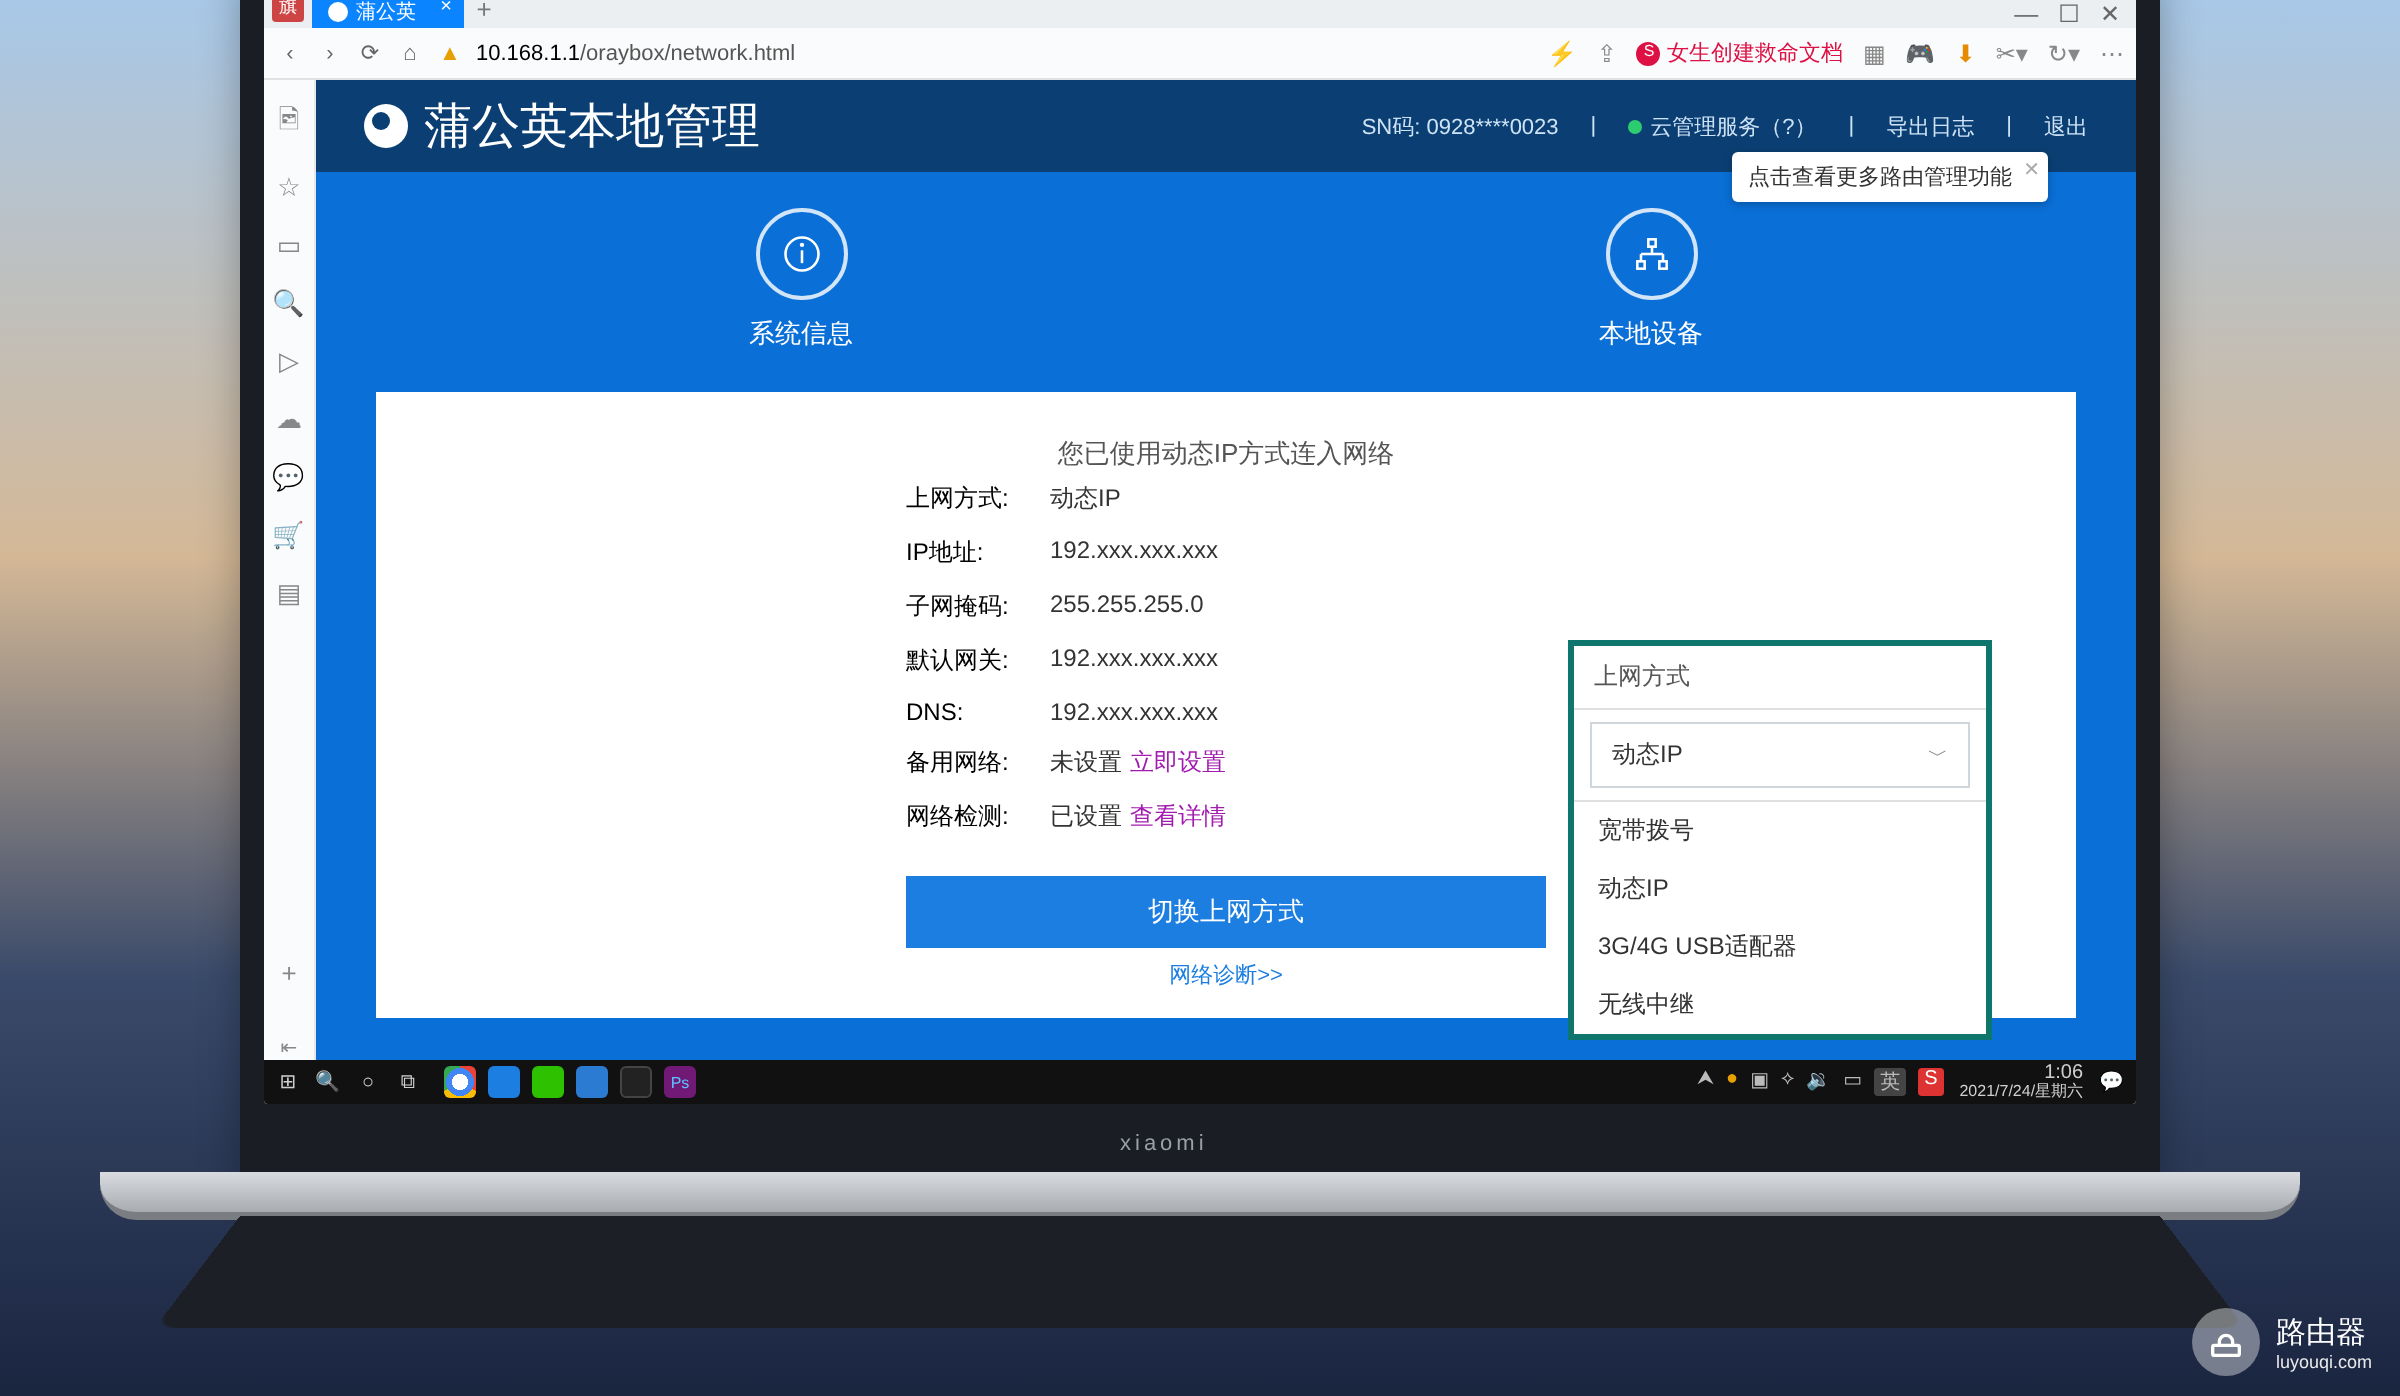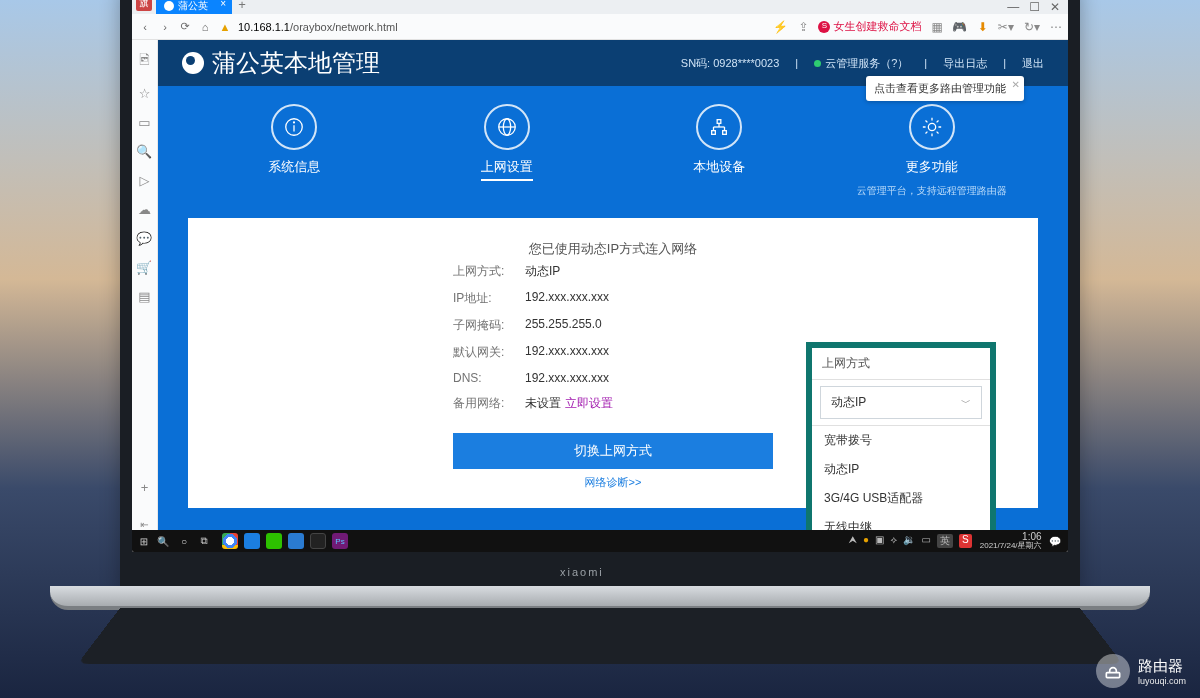--- a/index.html
+++ b/index.html
@@ -75,30 +75,30 @@
   .nav-item.active .lbl{border-bottom:2px solid #fff;padding-bottom:3px;}
   .nav-sub{font-size:10px;color:#bcdcfa;max-width:170px;text-align:center;}
   .tooltip{position:absolute;right:44px;top:-10px;background:#fff;color:#333;font-size:11px;padding:5px 18px 5px 8px;border-radius:3px;box-shadow:0 1px 4px rgba(0,0,0,.25);}
   .tooltip .tx{position:absolute;right:4px;top:3px;color:#aaa;font-size:10px;cursor:pointer;}
 
   
   .card{background:#fff;margin:14px 30px 0;padding:22px 30px 14px;position:relative;min-height:290px;color:#333;}
   .card:before{content:"";position:absolute;top:-9px;left:240px;border:9px solid transparent;border-bottom-color:#fff;}
   .status-line{text-align:center;font-size:13px;color:#555;}
   .kv{display:flex;font-size:12px;color:#666;padding:5px 0;}
-  .kv .k{width:72px;color:#737373;}
+  .kv .k{width:72px;color:#000000;}
   .kv .v{color:#333;}
   .linkb{color:#a21caf;cursor:pointer;margin-left:4px;}
   .kv-block{width:320px;margin:0 auto;}
   .primary-btn{display:block;width:320px;margin:16px auto 4px;background:#1b7ee0;color:#fff;text-align:center;padding:9px 0;font-size:13px;cursor:pointer;font-family:Liberation Serif, serif;}
   .diag{display:block;text-align:center;font-size:11px;color:#1b7ee0;cursor:pointer;margin-top:6px;}
   .arrow{position:absolute;left:630px;top:236px;color:#1b7ee0;font-size:18px;}
 
   
-  .dd-panel{position:absolute;right:42px;top:124px;width:190px;background:#fff;border:6px solid #0f766e;font-size:12px;}
+  .dd-panel{position:absolute;right:42px;top:124px;width:212px;background:#fff;border:3px solid #0f766e;font-size:12px;}
   .dd-head{padding:7px 10px;border-bottom:1px solid #e0e0e0;color:#555;}
   .dd-sel{padding:7px 10px;border:1px solid #cfd6dc;margin:6px 8px;display:flex;justify-content:space-between;align-items:center;color:#333;cursor:pointer;}
   .dd-sel .chev{color:#888;font-size:10px;}
   .dd-list{border-top:1px solid #e0e0e0;}
   .dd-opt{padding:6px 12px;cursor:pointer;color:#333;}
   .dd-opt.hl{background:#eef5fc;}
 
   
   .taskbar{position:absolute;left:0;right:0;bottom:0;height:22px;background:#111;display:flex;align-items:center;padding:0 6px;color:#cfcfcf;font-size:10px;}
   .tb-left{display:flex;gap:8px;align-items:center;}
@@ -212,56 +212,36 @@
           <div class="circ">
             <svg width="22" height="22" viewBox="0 0 24 24">
                 <circle cx="12" cy="12" r="9"></circle>
                 <line x1="12" y1="10" x2="12" y2="17"></line>
                 <circle cx="12" cy="7" r="0.5" fill="#fff"></circle>
               </svg>
           </div>
           <span class="lbl">系统信息</span>
         </div>
 
-        <div class="nav-item active">
-          <div class="circ">
-            <svg width="22" height="22" viewBox="0 0 24 24">
-                <circle cx="12" cy="12" r="9"></circle>
-                <ellipse cx="12" cy="12" rx="4" ry="9"></ellipse>
-                <line x1="3" y1="12" x2="21" y2="12"></line>
-              </svg>
-          </div>
-          <span class="lbl">上网设置</span>
-        </div>
 
         <div class="nav-item">
           <div class="circ">
             <svg width="22" height="22" viewBox="0 0 24 24">
                 <rect x="10" y="4" width="4" height="4"></rect>
                 <rect x="4" y="16" width="4" height="4"></rect>
                 <rect x="16" y="16" width="4" height="4"></rect>
                 <line x1="12" y1="8" x2="12" y2="12"></line>
                 <line x1="6" y1="16" x2="6" y2="12"></line>
                 <line x1="18" y1="16" x2="18" y2="12"></line>
                 <line x1="6" y1="12" x2="18" y2="12"></line>
               </svg>
           </div>
           <span class="lbl">本地设备</span>
         </div>
 
-        <div class="nav-item">
-          <div class="circ">
-            <svg width="22" height="22" viewBox="0 0 24 24">
-                <circle cx="12" cy="12" r="4"></circle>
-                <path d="M12 2v3M12 19v3M2 12h3M19 12h3M4.9 4.9l2.1 2.1M17 17l2.1 2.1M4.9 19.1l2.1-2.1M17 7l2.1-2.1"></path>
-              </svg>
-          </div>
-          <span class="lbl">更多功能</span>
-          <span class="nav-sub">云管理平台，支持远程管理路由器</span>
-        </div>
       </div>
 
       <div class="card">
         <div class="status-line">您已使用动态IP方式连入网络</div>
         <div class="kv-block">
           <div class="kv">
               <span class="k">上网方式:</span>
               <span class="v">动态IP</span>
             </div>
           <div class="kv">
@@ -276,20 +256,24 @@
               <span class="k">默认网关:</span>
               <span class="v"><span>192.</span><span class="blur">xxx.xxx.xxx</span></span>
             </div>
           <div class="kv">
               <span class="k">DNS:</span>
               <span class="v"><span>192.</span><span class="blur">xxx.xxx.xxx</span></span>
             </div>
           <div class="kv">
               <span class="k">备用网络:</span>
               <span class="v"><span>未设置</span><span class="linkb">立即设置</span></span>
+            </div>
+          <div class="kv">
+              <span class="k">网络检测:</span>
+              <span class="v"><span>已设置</span><span class="linkb">查看详情</span></span>
             </div>
         </div>
         <div class="primary-btn">切换上网方式</div>
         <span class="arrow">➔</span>
         <a class="diag">网络诊断&gt;&gt;</a>
 
         <div class="dd-panel">
           <div class="dd-head">上网方式</div>
           <div class="dd-sel">
             <span>动态IP</span>

